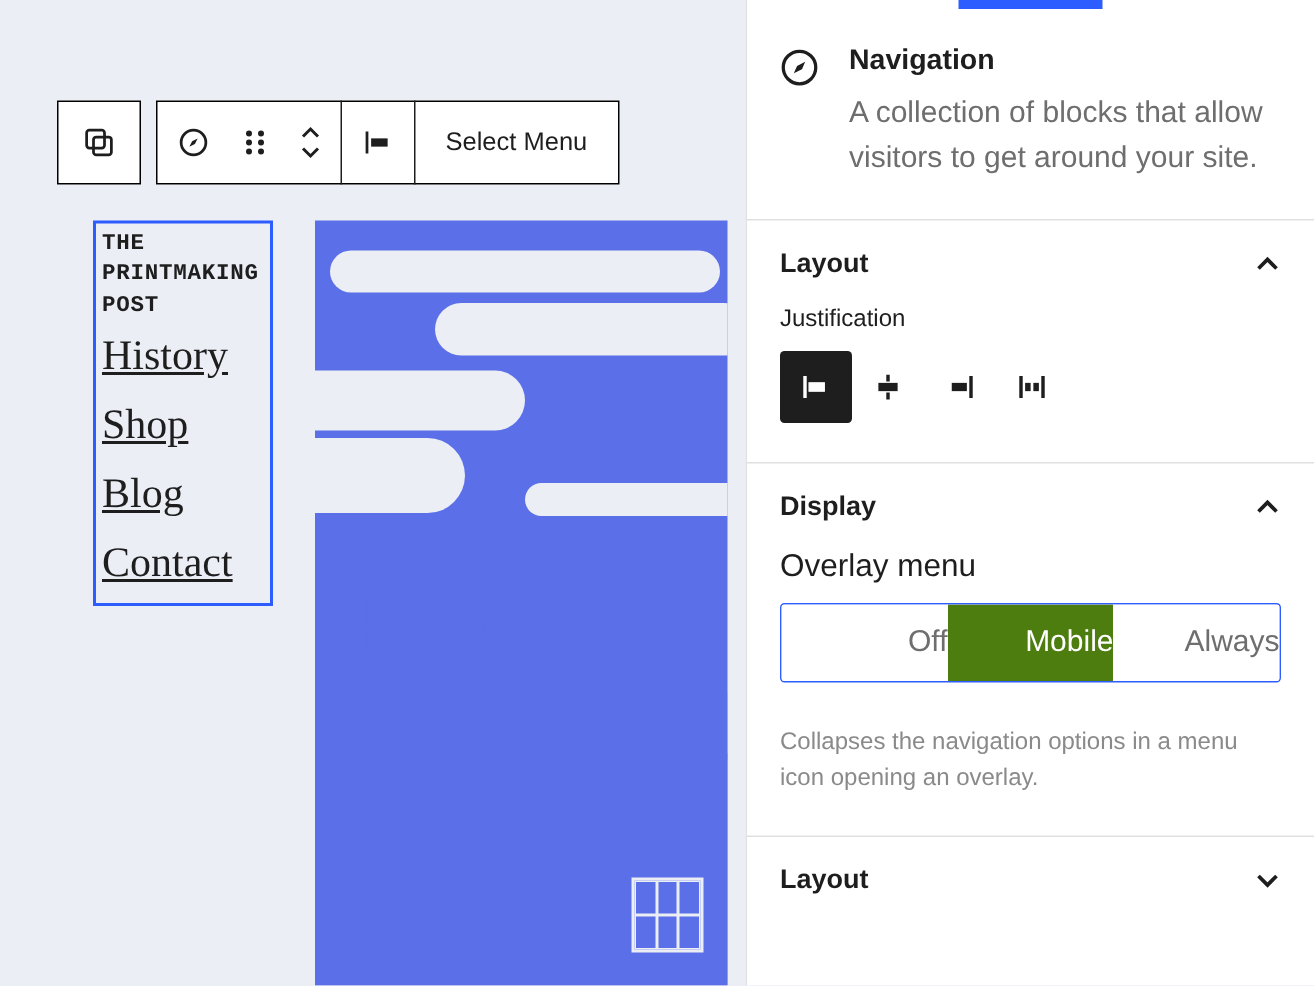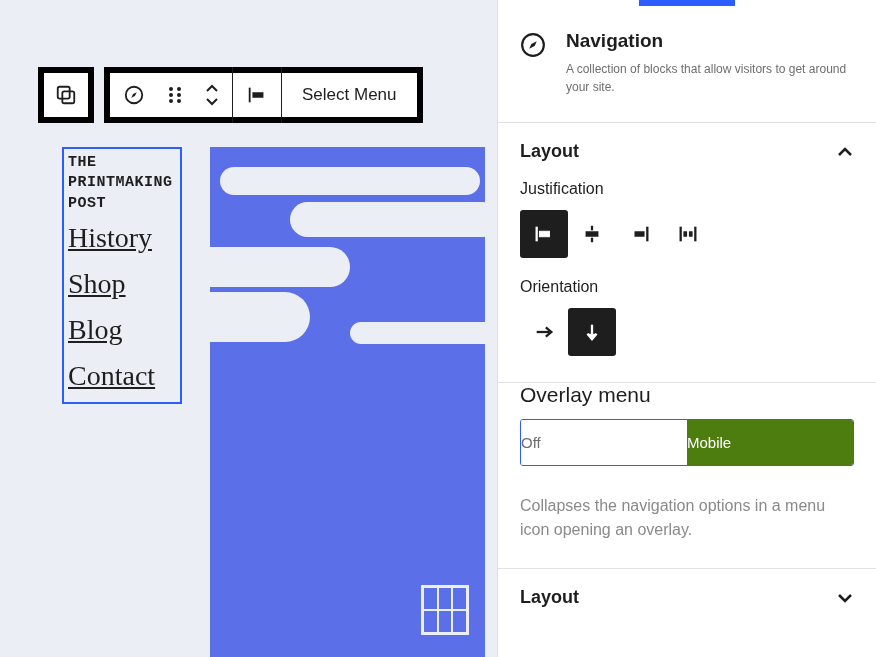--- a/index.html
+++ b/index.html
@@ -4,21 +4,21 @@
 <style>
   * { box-sizing: border-box; }
   html, body { margin: 0; padding: 0; font-family: -apple-system, BlinkMacSystemFont, "Segoe UI", sans-serif; }
   body { width: 876px; height: 657px; overflow: hidden; background: #eceef6; position: relative; }
 
   
   .canvas { position: absolute; left: 0; top: 0; width: 497px; height: 657px; }
 
   
   .block-toolbar { position: absolute; top: 67px; left: 38px; height: 56px; display: flex; }
-  .toolbar-box { border: 6px solid #000000; background: #fff; display: flex; align-items: center; }
+  .toolbar-box { border: 1px solid #000000; background: #fff; display: flex; align-items: center; }
   .toolbar-box.parent { width: 56px; height: 56px; justify-content: center; margin-right: 10px; }
   .toolbar-box.main { height: 56px; }
   .tb-btn { width: 48px; height: 56px; display: flex; align-items: center; justify-content: center; cursor: pointer; }
   .tb-sep { width: 1px; height: 56px; background: #1e1e1e; }
   .tb-select { padding: 0 20px; font-size: 17px; color: #1e1e1e; cursor: pointer; height: 56px; display: flex; align-items: center; }
   .tb-move { width: 40px; display: flex; flex-direction: column; align-items: center; justify-content: center; gap: 2px; }
 
   
   .nav-block { position: absolute; top: 147px; left: 62px; width: 120px; border: 2px solid #2d5cff; padding: 4px 4px 10px 4px; background: transparent; }
   .site-title { font-family: "Courier New", monospace; font-weight: bold; font-size: 15px; line-height: 1.35; letter-spacing: 0.5px; color: #1e1e1e; }
@@ -38,37 +38,37 @@
   .silhouette svg { width: 100%; height: 100%; display: block; }
   .window-grid { position: absolute; bottom: 22px; right: 16px; width: 48px; height: 50px; border: 2px solid #eceef6; display: grid; grid-template-columns: 1fr 1fr 1fr; grid-template-rows: 1fr 1fr; }
   .window-grid div { border: 1px solid #eceef6; }
 
   
   .sidebar { position: absolute; top: 0; right: 0; width: 379px; height: 657px; background: #fff; border-left: 1px solid #e0e0e0; overflow-y: hidden; }
   .tab-indicator { height: 6px; width: 96px; background: #2d5cff; margin: 0 auto; }
   .panel-header { display: flex; gap: 20px; padding: 24px 22px 26px 22px; border-bottom: 1px solid #e0e0e0; align-items: flex-start; }
   .panel-header-icon { flex: 0 0 auto; margin-top: 2px; }
   .panel-header-text h2 { margin: 0 0 8px 0; font-size: 19px; font-weight: 600; color: #1e1e1e; }
-  .panel-header-text p { margin: 0; font-size: 12px; line-height: 1.5; color: #6e6e6e; }
+  .panel-header-text p { margin: 0; font-size: 20px; line-height: 1.5; color: #6e6e6e; }
 
   .section { border-bottom: 1px solid #e0e0e0; }
   .section-header { display: flex; justify-content: space-between; align-items: center; padding: 18px 22px; cursor: pointer; }
   .section-header h3 { margin: 0; font-size: 18px; font-weight: 600; color: #1e1e1e; }
   .section-body { padding: 0 22px 26px 22px; }
 
   .control-row { display: flex; justify-content: space-between; align-items: flex-start; gap: 20px; flex-direction: column; }
   .control-label { font-size: 16px; color: #1e1e1e; margin-bottom: 12px; }
   .btn-group { display: flex; gap: 0; }
   .ctrl-btn { width: 48px; height: 48px; display: flex; align-items: center; justify-content: center; cursor: pointer; border-radius: 3px; }
   .ctrl-btn.active { background: #1e1e1e; }
   .ctrl-btn.active svg path, .ctrl-btn.active svg rect, .ctrl-btn.active svg line { stroke: #fff; fill: #fff; }
 
   .overlay-label { font-size: 21px; color: #1e1e1e; margin-bottom: 12px; }
   .seg-control { display: flex; border: 1.5px solid #2d5cff; border-radius: 3px; overflow: hidden; }
-  .seg-btn { flex: 1; text-align: left; padding: 14px 0; font-size: 15px; cursor: pointer; background: #fff; color: #6e6e6e; }
+  .seg-btn { flex: 1; text-align: right; padding: 14px 0; font-size: 20px; cursor: pointer; background: #fff; color: #6e6e6e; }
   .seg-btn.active { background: #4d7c0f; color: #fff; }
   .help-text { margin-top: 28px; font-size: 16px; line-height: 1.5; color: #8a8a8a; }
 
   svg { display: block; }
 </style>
 </head>
 <body>
 
 <div class="canvas">
 
@@ -208,47 +208,37 @@
             <div class="ctrl-btn">
               <svg width="22" height="22" viewBox="0 0 24 24">
                   <line x1="4" y1="4" x2="4" y2="20" stroke="#1e1e1e" stroke-width="2.5"></line>
                   <line x1="20" y1="4" x2="20" y2="20" stroke="#1e1e1e" stroke-width="2.5"></line>
                   <rect x="7" y="9" width="4" height="6" fill="#1e1e1e"></rect>
                   <rect x="13" y="9" width="4" height="6" fill="#1e1e1e"></rect>
                 </svg>
             </div>
           </div>
         </div>
-        <div>
-          <div class="control-label">Orientation</div>
-          <div class="btn-group">
-            <div class="ctrl-btn">
-              <svg width="22" height="22" viewBox="0 0 24 24">
-                  <line x1="4" y1="12" x2="18" y2="12" stroke="#1e1e1e" stroke-width="2.5"></line>
-                  <path d="M14 7 L20 12 L14 17" fill="none" stroke="#1e1e1e" stroke-width="2.5"></path>
-                </svg>
-            </div>
-            <div class="ctrl-btn active">
-              <svg width="22" height="22" viewBox="0 0 24 24">
-                  <line x1="12" y1="4" x2="12" y2="18" stroke="#fff" stroke-width="2.5"></line>
-                  <path d="M7 14 L12 20 L17 14" fill="none" stroke="#fff" stroke-width="2.5"></path>
-                </svg>
-            </div>
-          </div>
-        </div>
       </div>
     </div>
   </div>
 
   <div class="section">
+    <div class="section-header">
+      <h3>Display</h3>
+      <svg width="18" height="12" viewBox="0 0 18 12">
+          <path d="M3 9 L9 3 L15 9" fill="none" stroke="#1e1e1e" stroke-width="2.5"></path>
+        </svg>
+    </div>
     <div class="section-body">
       <div class="overlay-label">Overlay menu</div>
       <div class="seg-control">
         <div class="seg-btn">Off</div>
         <div class="seg-btn active">Mobile</div>
+        <div class="seg-btn">Always</div>
       </div>
       <div class="help-text">Collapses the navigation options in a menu icon opening an overlay.</div>
     </div>
   </div>
 
   <div class="section" style="border-bottom:none">
     <div class="section-header">
       <h3>Layout</h3>
       <svg width="18" height="12" viewBox="0 0 18 12">
           <path d="M3 3 L9 9 L15 3" fill="none" stroke="#1e1e1e" stroke-width="2.5"></path>

